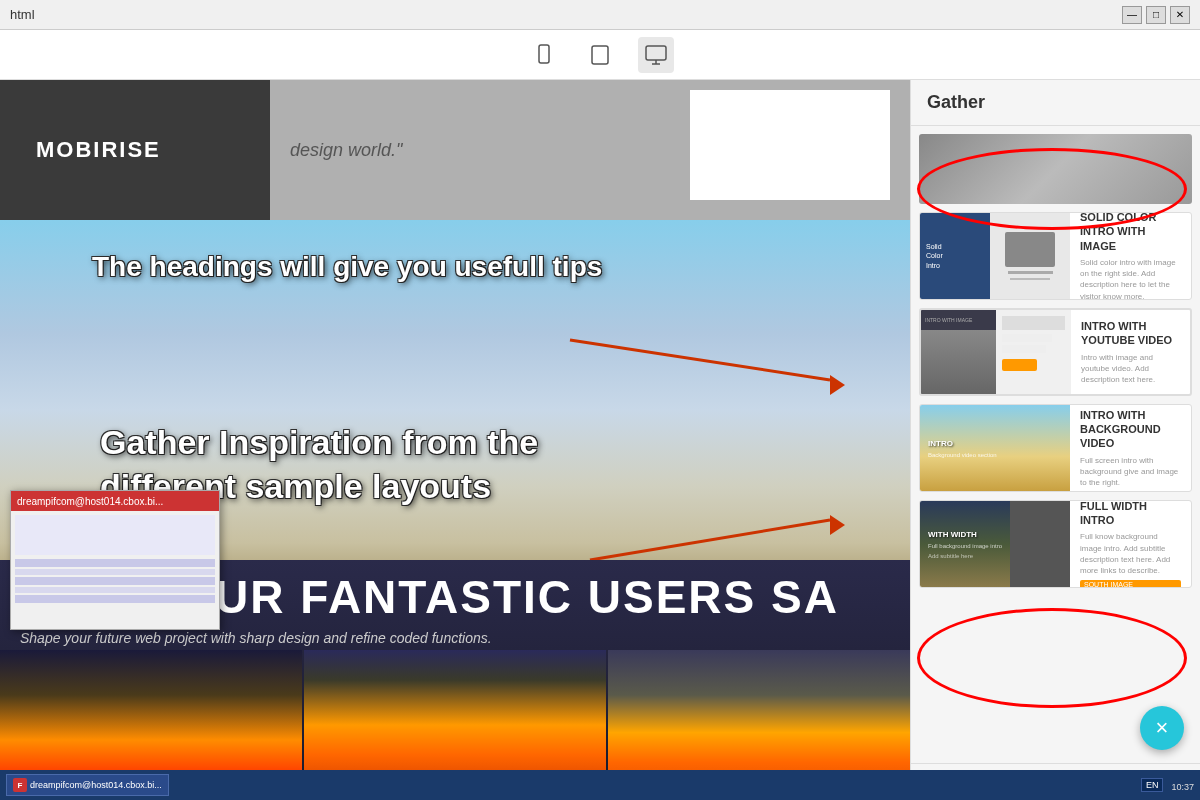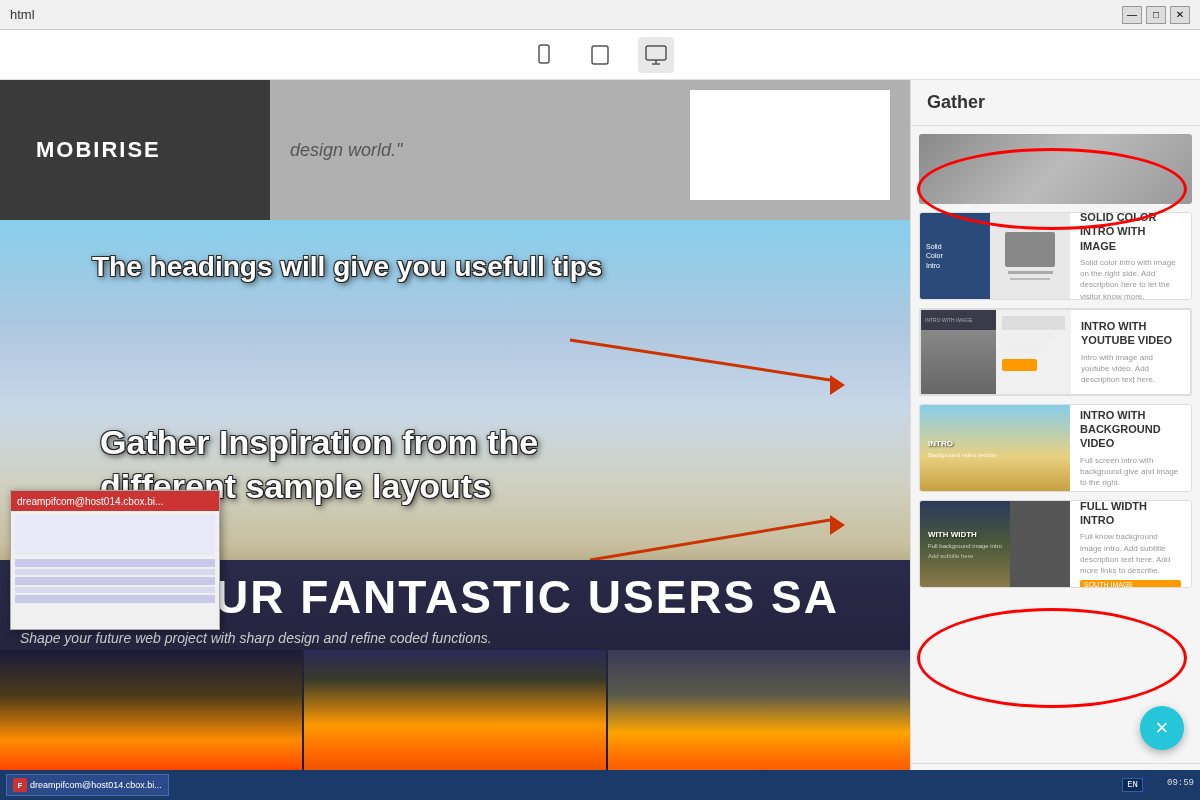--- a/index.html
+++ b/index.html
@@ -488,22 +488,22 @@
       width: 14px; height: 14px;
       background: #cc3333;
       color: white;
       font-size: 8px;
       font-weight: bold;
       display: flex; align-items: center; justify-content: center;
       border-radius: 2px;
     }
     .taskbar-sep { flex: 1; }
     .taskbar-right {
-      display: flex; align-items: flex-start; gap: 24px;
-      color: white; font-size: 9px; font-family: Liberation Mono, monospace;
+      display: flex; align-items: flex-end; gap: 8px;
+      color: white; font-size: 9px;
     }
     .taskbar-lang {
       background: #0a2a5a;
       border: 1px solid #3a5a9a;
       color: white; font-size: 9px;
       padding: 1px 4px;
     }
     .taskbar-time { font-size: 9px; color: #ddd; }
   </style>
 </head>
@@ -689,15 +689,15 @@
 </div>
 
 <div class="taskbar">
   <div class="taskbar-btn">
     <div class="taskbar-icon-f">F</div>
     <span>dreampifcom@host014.cbox.bi...</span>
   </div>
   <div class="taskbar-sep"></div>
   <div class="taskbar-right">
     <span class="taskbar-lang">EN</span>
-    <span class="taskbar-time">09:59</span>
+    <span class="taskbar-time">10:37</span>
   </div>
 </div>
 
 </body></html>

